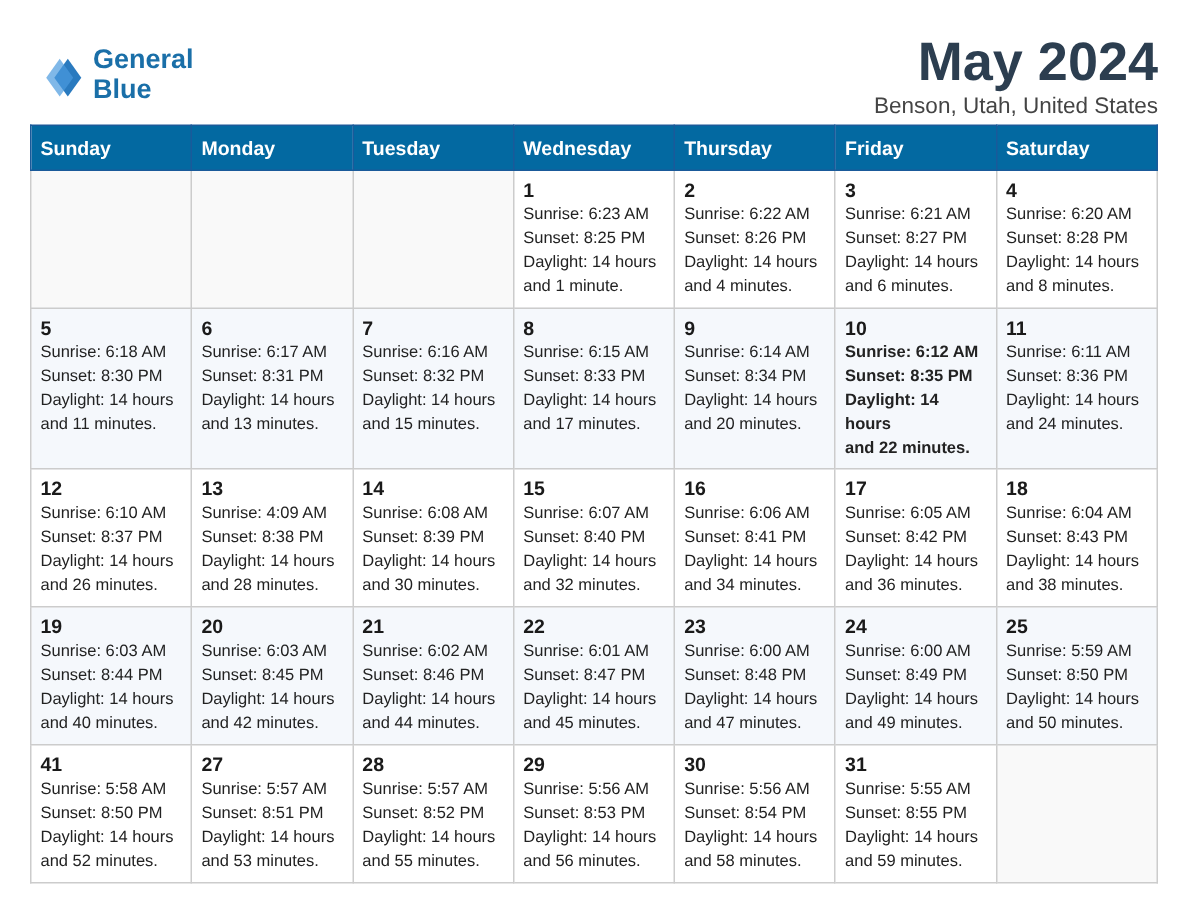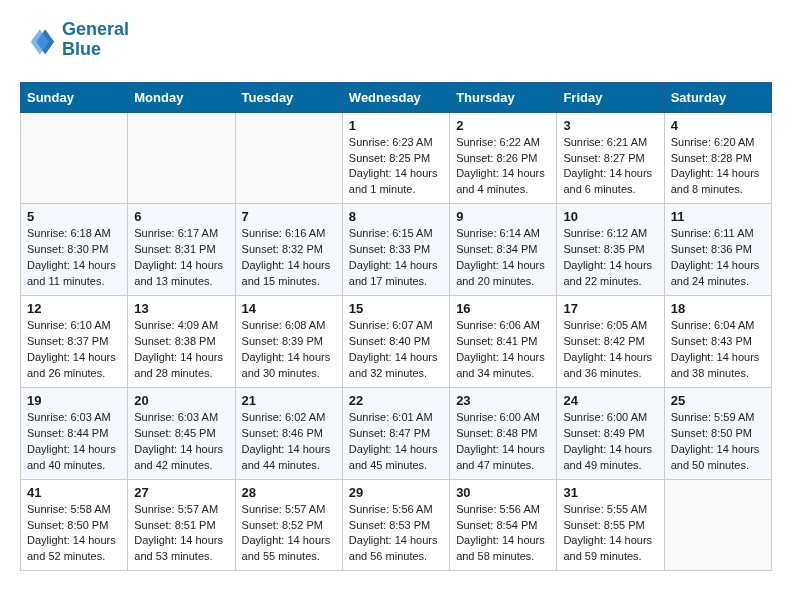--- a/index.html
+++ b/index.html
@@ -7,21 +7,21 @@
       font-family: Arial, sans-serif;
       background: #fff;
       width: 792px;
       min-height: 612px;
       padding: 20px;
     }
     .header {
       display: flex;
       justify-content: space-between;
       align-items: center;
-      margin-bottom: 22px;
+      margin-bottom: 4px;
     }
     .logo {
       display: flex;
       align-items: center;
       gap: 6px;
     }
     .logo-text {
       font-size: 18px;
       font-weight: bold;
       color: #2c3e50;
@@ -93,20 +93,24 @@
   <div class="logo">
     <svg class="logo-icon" viewBox="0 0 40 40">
       <polygon points="28,8 38,22 28,36 18,22" fill="#2a7abf"></polygon>
       <polygon points="22,8 32,22 22,36 12,22" fill="#4a9ade" opacity="0.7"></polygon>
     </svg>
     <div class="logo-text">
       <div><span>General</span></div>
       <div><span>Blue</span></div>
     </div>
   </div>
+  <div class="title-block">
+    <div class="month-title">May 2024</div>
+    <div class="location">Benson, Utah, United States</div>
+  </div>
 </div>
 
 <table class="calendar">
   <thead>
     <tr id="header-row">
         <th>Sunday</th>
         <th>Monday</th>
         <th>Tuesday</th>
         <th>Wednesday</th>
         <th>Thursday</th>
@@ -179,21 +183,21 @@
         </td>
         <td>
           <div class="day-num">9</div>
           <div class="day-detail" style="white-space: pre-line;">Sunrise: 6:14 AM
 Sunset: 8:34 PM
 Daylight: 14 hours
 and 20 minutes.</div>
         </td>
         <td>
           <div class="day-num">10</div>
-          <div class="day-detail" style="white-space: pre-line;">Sunrise: 6:12 AM
+          <div class="day-detail" style="white-space: pre-line; font-weight: bold;">Sunrise: 6:12 AM
 Sunset: 8:35 PM
 Daylight: 14 hours
 and 22 minutes.</div>
         </td>
         <td>
           <div class="day-num">11</div>
           <div class="day-detail" style="white-space: pre-line;">Sunrise: 6:11 AM
 Sunset: 8:36 PM
 Daylight: 14 hours
 and 24 minutes.</div>

